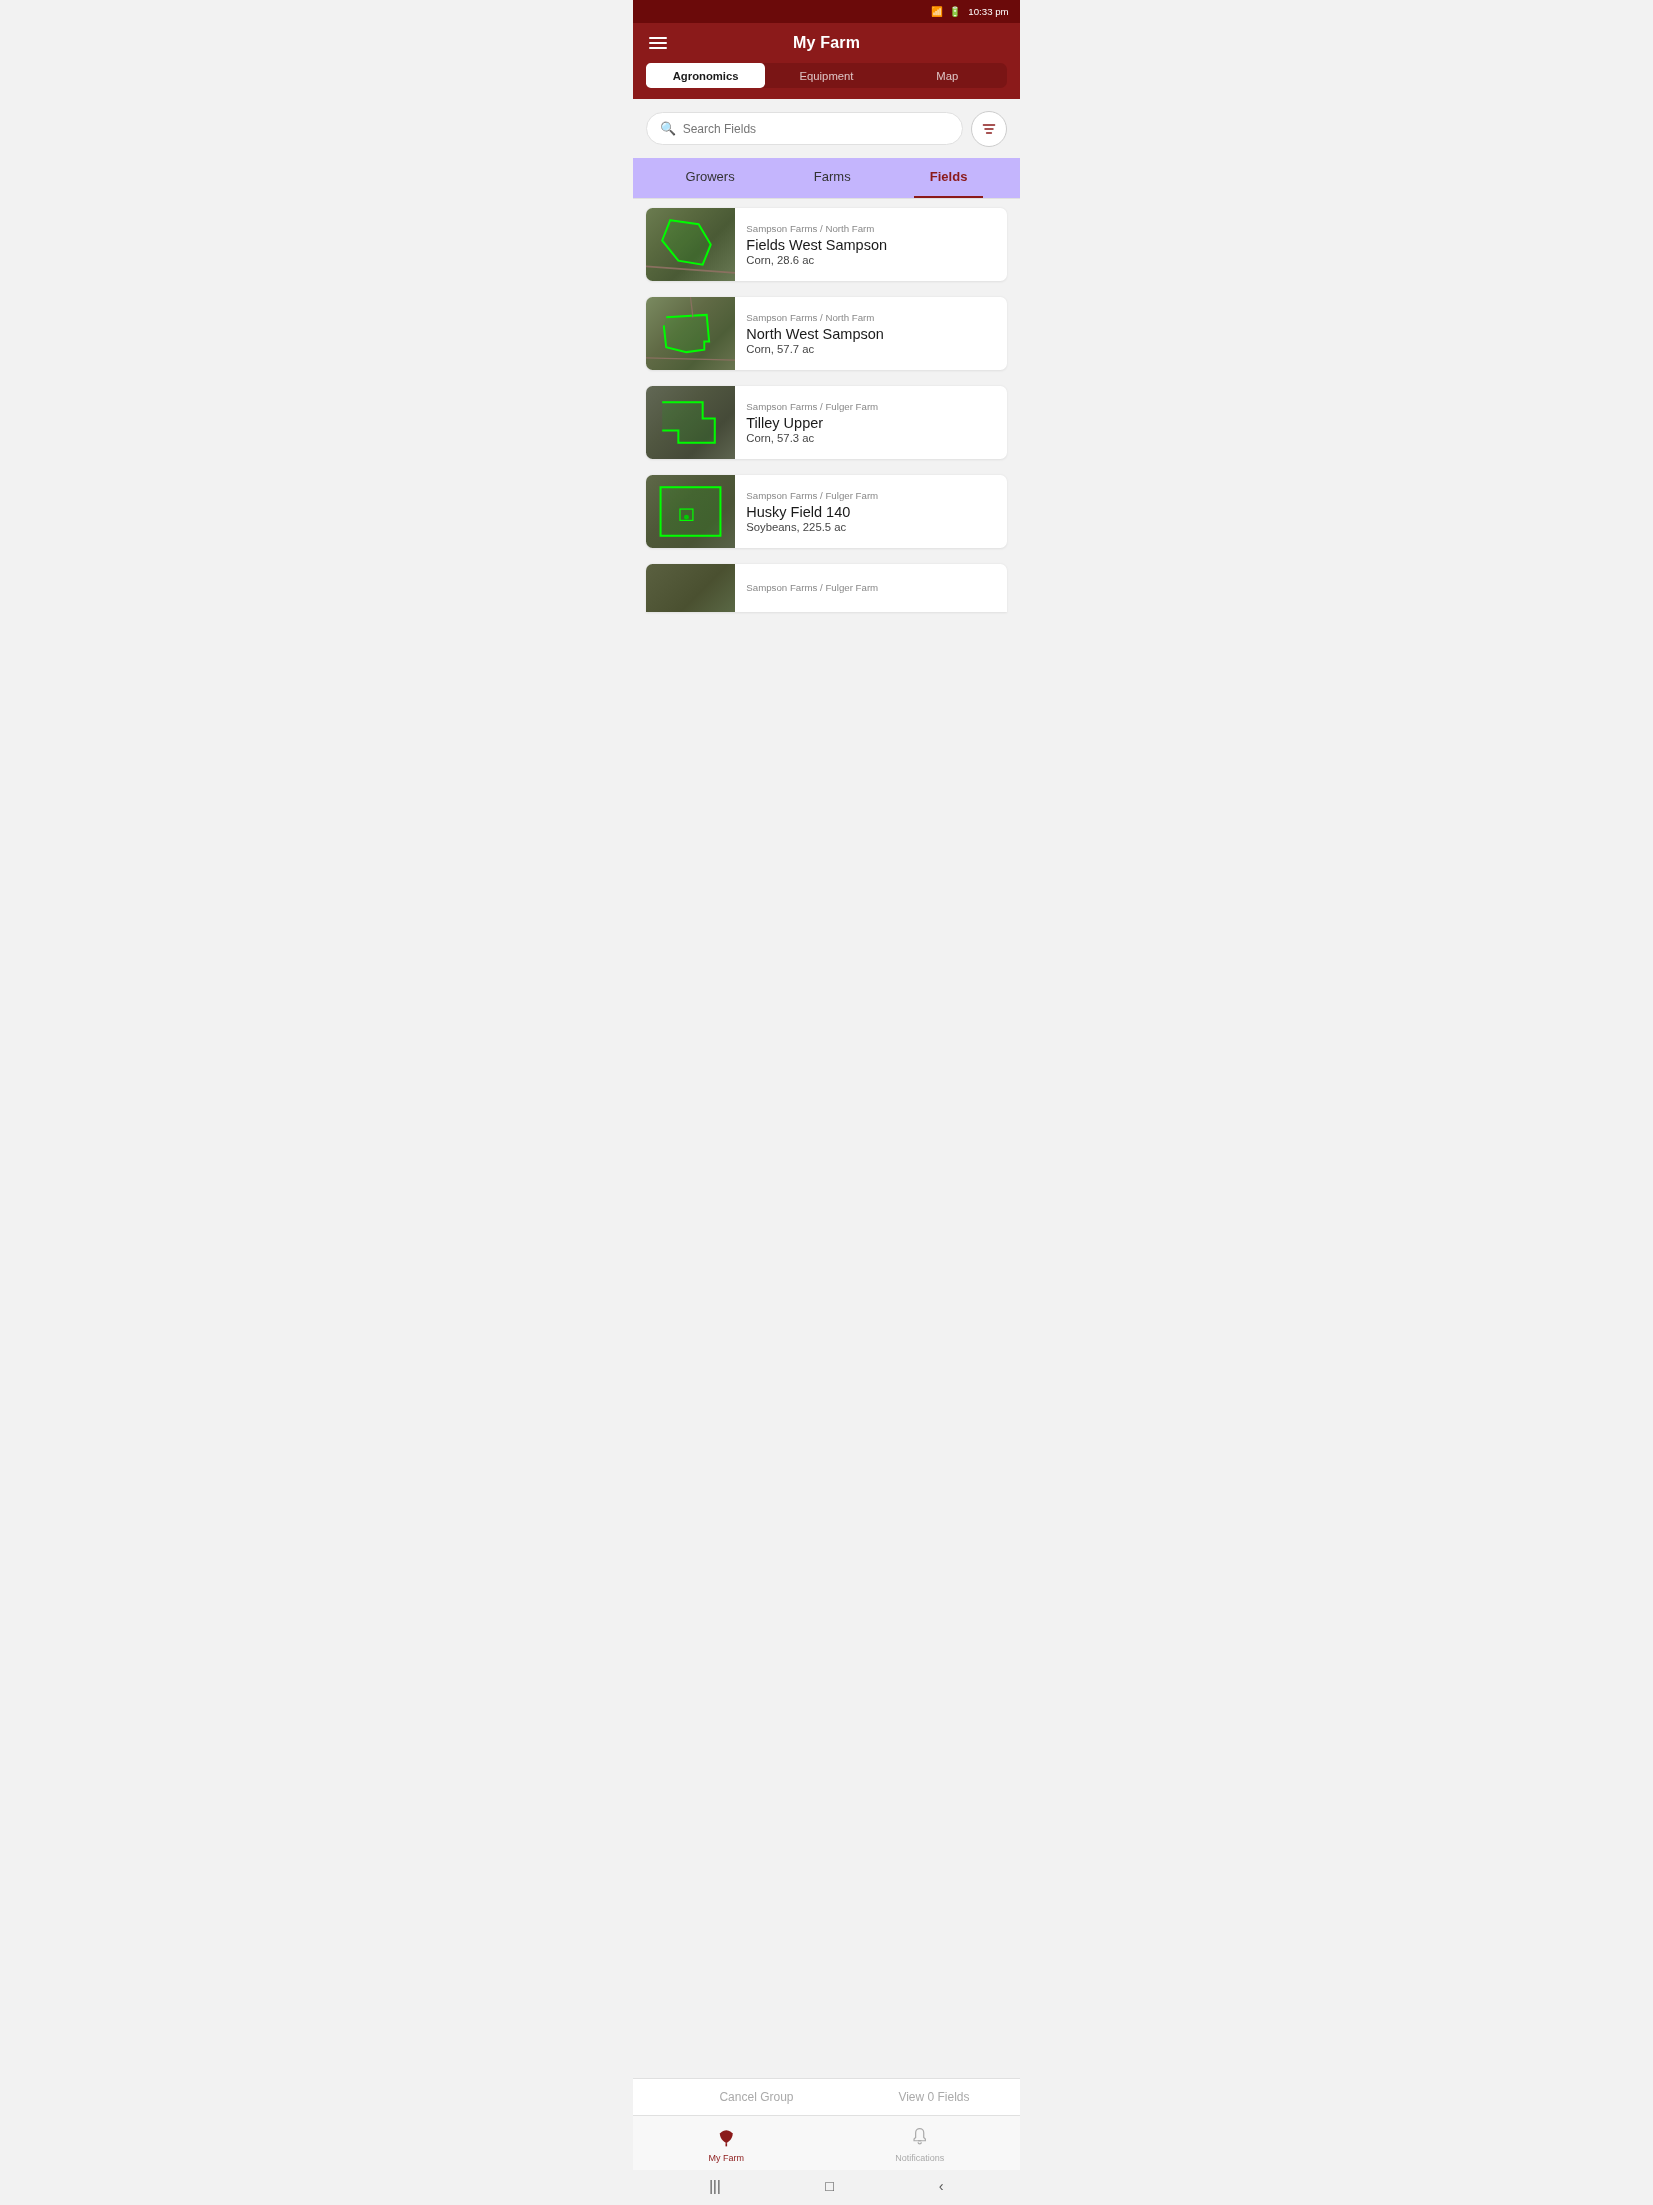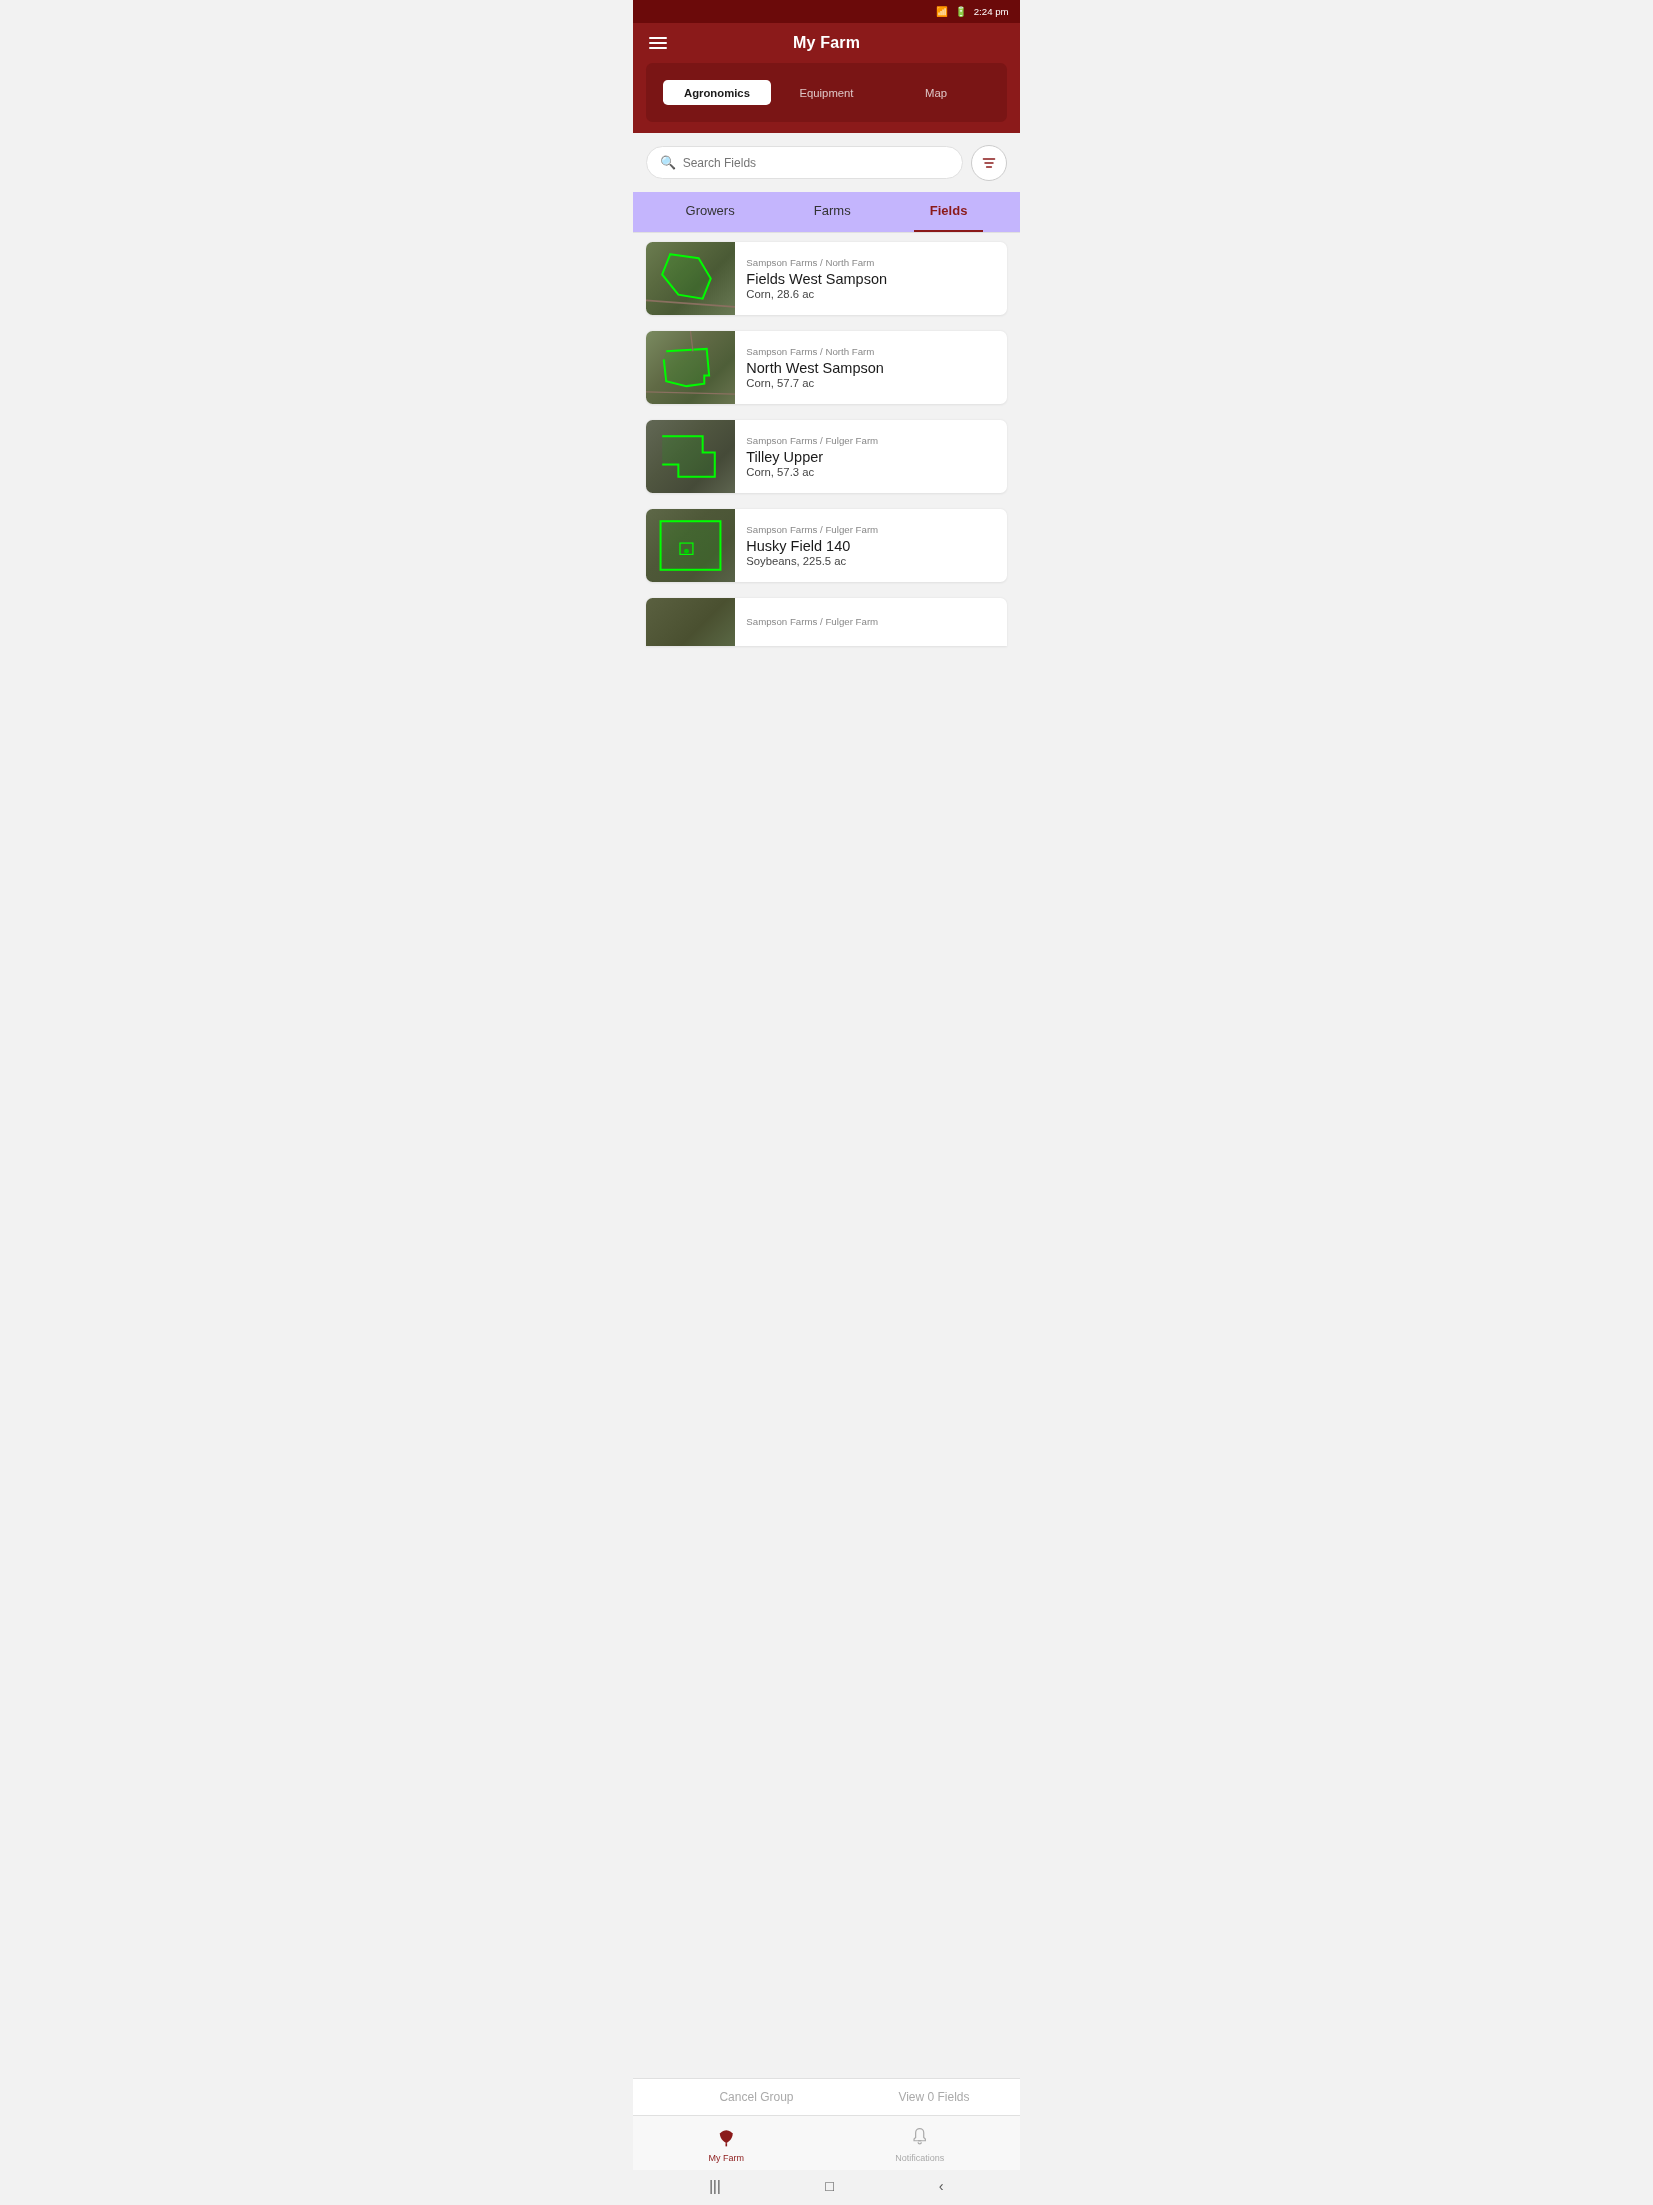--- a/index.html
+++ b/index.html
@@ -75,21 +75,21 @@
       font-size: 16px;
       font-weight: 700;
       letter-spacing: 0.2px;
     }
 
     
     .tab-bar {
       display: flex;
       background: #7a1515;
       border-radius: 6.5px;
-      padding: 17px;
+      padding: 0;
       margin-bottom: 11.3px;
       width: 100%;
       gap: 1.6px;
     }
     .tab-item {
       flex: 1;
       text-align: center;
       padding: 6.5px 4.8px;
       border-radius: 4.8px;
       font-size: 11.3px;
@@ -327,21 +327,21 @@
       display: flex;
       align-items: center;
     }
   </style>
 </head>
 <body>
 
 <div class="status-bar">
   <span class="wifi-icon">📶</span>
   <span class="battery-icon">🔋</span>
-  <span class="time">2:24 pm</span>
+  <span class="time">10:33 pm</span>
 </div>
 
 <div class="header">
   <div class="header-top">
     <button class="hamburger-btn" aria-label="Menu">
       <span></span>
         <span></span>
         <span></span>
     </button>
     <span class="header-title">My Farm</span>

